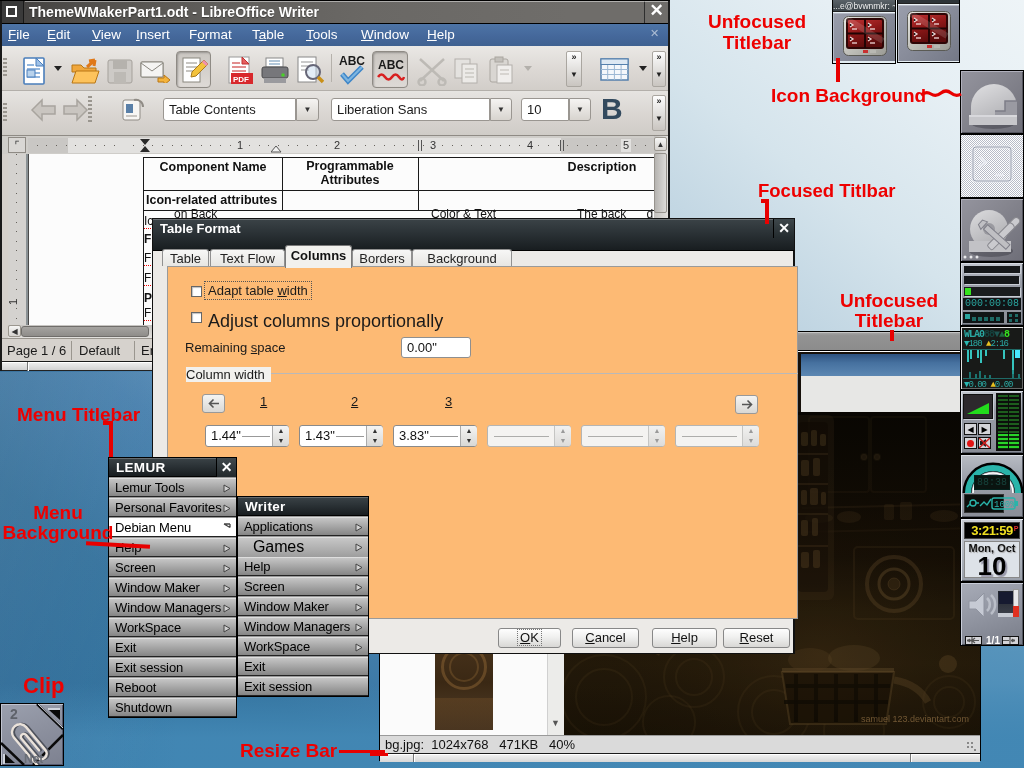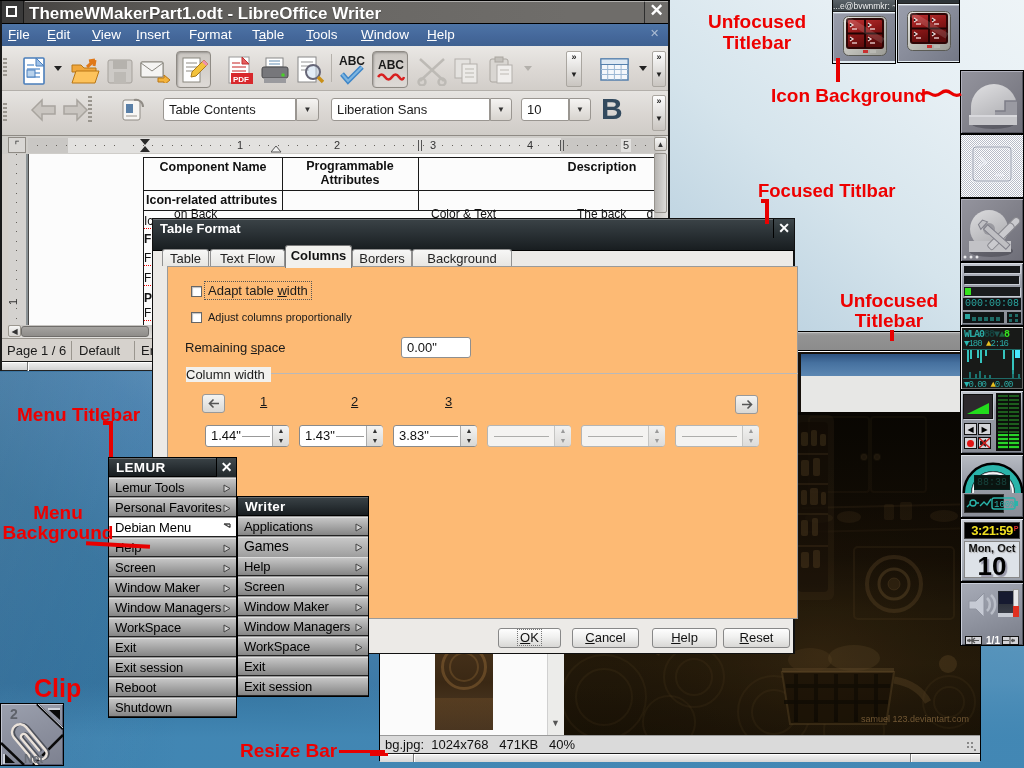--- a/index.html
+++ b/index.html
@@ -154,21 +154,21 @@
 </div>
 
 <div class="abs" style="left:0;top:0;width:670px;height:371px;z-index:10;border-right:2px solid #1a1a1a;background:#d5d1cc">
  <div class="abs" style="left:0;top:0;width:2px;height:371px;background:#1a1a1a;z-index:5"></div>
  <div class="abs" style="left:0;top:0;width:670px;height:1px;background:#000;z-index:5"></div>
 
  <div class="abs" style="left:0;top:0;width:668px;height:24px;background:linear-gradient(90deg,#403e3d 0%,#504e4b 12%,#605e5b 32%,#6a6865 55%,#6f6d6a 85%,#6f6d6a 100%);border-bottom:1px solid #000">
   <div class="abs" style="left:0;top:0;width:24px;height:23px;background:#3a3a3a;border-right:1px solid #191919">
     <div class="abs" style="left:6px;top:6px;width:11px;height:11px;border:2px solid #fff"></div>
   </div>
-  <div class="abs" style="left:29px;top:4px;font-size:17px;font-weight:bold;color:#fff;text-shadow:0 1px 1px rgba(0,0,0,.4)">ThemeWMakerPart1.odt - LibreOffice Writer</div>
+  <div class="abs" style="left:29px;top:4px;font-size:14px;font-weight:bold;color:#fff;text-shadow:0 1px 1px rgba(0,0,0,.4)">ThemeWMakerPart1.odt - LibreOffice Writer</div>
   <div class="abs" style="left:644px;top:0;width:1px;height:23px;background:#2e2e2e"></div>
   <div class="abs" style="left:645px;top:0;width:23px;height:23px;color:#fff;font-size:17px;font-weight:bold;text-align:center;line-height:22px">✕</div>
   <div class="abs" style="left:25px;top:1px;width:643px;height:1px;background:rgba(255,255,255,.45)"></div>
  </div>
 
  <div class="abs" style="left:0;top:24px;width:668px;height:22px;background:linear-gradient(180deg,#4d74a6 0%,#45689b 55%,#3f6190 100%);color:#fff;font-size:13.5px">
   <span class="abs" style="left:8px;top:3px"><u>F</u>ile</span>
   <span class="abs" style="left:47px;top:3px"><u>E</u>dit</span>
   <span class="abs" style="left:92px;top:3px"><u>V</u>iew</span>
   <span class="abs" style="left:136px;top:3px"><u>I</u>nsert</span>
@@ -482,21 +482,21 @@
  <div class="abs" style="left:132px;top:26px;width:67px;height:23px;background:#f2f1ee;border:1px solid #7a7a7a;border-bottom:none;border-radius:3px 3px 0 0;font-size:13px;font-weight:bold;color:#111;text-align:center;line-height:20px;z-index:3">Columns</div>
  <div class="abs" style="left:199px;top:30px;width:60px;height:17px;background:linear-gradient(180deg,#f7f7f6,#e7e6e3);border:1px solid #919191;border-bottom:none;border-radius:3px 3px 0 0;font-size:13px;color:#222;text-align:center;line-height:17px">Borders</div>
  <div class="abs" style="left:259px;top:30px;width:100px;height:17px;background:linear-gradient(180deg,#f7f7f6,#e7e6e3);border:1px solid #919191;border-bottom:none;border-radius:3px 3px 0 0;font-size:13px;color:#222;text-align:center;line-height:17px">Background</div>
 
  <div class="abs" style="left:14px;top:47px;width:631px;height:353px;background:#fdba74;border:1px solid #9a9a9a;z-index:2">
 
   <div class="abs" style="left:23px;top:19px;width:11px;height:11px;background:#fff;border:1px solid #666;box-shadow:inset 1px 1px 1px rgba(0,0,0,.25)"></div>
   <div class="abs" style="left:36px;top:14px;font-size:13px;color:#1a1a1a;border:1px dotted #555;padding:1px 3px">Adapt table <u>w</u>idth</div>
 
   <div class="abs" style="left:23px;top:45px;width:11px;height:11px;background:#fff;border:1px solid #666;box-shadow:inset 1px 1px 1px rgba(0,0,0,.25)"></div>
-  <div class="abs" style="left:40px;top:44px;font-size:11px;color:#1a1a1a">Ad<u>j</u>ust columns proportionally</div>
+  <div class="abs" style="left:40px;top:44px;font-size:18px;color:#1a1a1a">Ad<u>j</u>ust columns proportionally</div>
 
   <div class="abs" style="left:17px;top:73px;font-size:13px;color:#1a1a1a">Remaining <u>s</u>pace</div>
   <div class="abs" style="left:233px;top:70px;width:70px;height:21px;background:#fff;border:1px solid #8f8f8f;border-radius:3px;font-size:13px;color:#111;line-height:19px;padding-left:5px">0.00"</div>
 
   <div class="abs" style="left:18px;top:100px;font-size:13px;color:#1a1a1a;background:#f2f1ee;z-index:2;padding-right:6px">Column width</div>
   <div class="abs" style="left:100px;top:106px;width:530px;height:1px;background:#b9b9b9"></div>
 
   <div class="abs" style="left:34px;top:127px;width:23px;height:19px;background:linear-gradient(180deg,#f4f4f3,#d9d8d5);border:1px solid #999;border-radius:3px">
         <svg width="12" height="11" style="margin:3px 0 0 5px">
           <path d="M11 5.5 H2 M5.5 1.5 L1.5 5.5 L5.5 9.5" stroke="#555" stroke-width="1.6" fill="none"></path>
@@ -582,21 +582,21 @@
  <div class="abs" style="left:0;top:240px;width:127px;height:19px;background:linear-gradient(180deg,#c9c9c9 0%,#aeaeae 40%,#858585 100%);box-shadow:inset 0 1px 0 #dedede;border-bottom:1px solid #222;font-size:13px;color:#000;line-height:19px;padding-left:6px;letter-spacing:-0.1px;white-space:nowrap">Shutdown</div>
 </div>
 <div class="abs" style="left:237px;top:496px;width:132px;height:201px;z-index:30;border:1px solid #000;background:#999">
  <div class="abs tbdark" style="left:0;top:0;width:130px;height:19px;border-bottom:1px solid #000">
       <div class="abs" style="left:0;top:0;width:130px;height:1px;background:rgba(255,255,255,.22)"></div>
       <div class="abs" style="left:7px;top:2px;font-size:13.5px;font-weight:bold;color:#fff;letter-spacing:.3px">Writer</div>
     </div>
  <div class="abs" style="left:0;top:20px;width:130px;height:19px;background:linear-gradient(180deg,#c9c9c9 0%,#aeaeae 40%,#858585 100%);box-shadow:inset 0 1px 0 #dedede;border-bottom:1px solid #222;font-size:13px;color:#000;line-height:19px;padding-left:6px;letter-spacing:-0.1px;white-space:nowrap">Applications<svg width="8" height="9" style="position:absolute;right:5px;top:6px">
         <path d="M1 1 L7 4.5 L1 8 Z" fill="#d0d0d0" stroke="#444" stroke-width="1"></path>
       </svg></div>
- <div class="abs" style="left:0;top:40px;width:130px;height:32px;background:linear-gradient(180deg,#c9c9c9 0%,#aeaeae 40%,#858585 100%);box-shadow:inset 0 1px 0 #dedede;border-bottom:1px solid #222;font-size:14px;color:#000;line-height:19px;padding-left:6px;letter-spacing:-0.1px;white-space:nowrap">Games<svg width="8" height="9" style="position:absolute;right:5px;top:6px">
+ <div class="abs" style="left:0;top:40px;width:130px;height:32px;background:linear-gradient(180deg,#c9c9c9 0%,#aeaeae 40%,#858585 100%);box-shadow:inset 0 1px 0 #dedede;border-bottom:1px solid #222;font-size:16px;color:#000;line-height:19px;padding-left:15px;letter-spacing:-0.1px;white-space:nowrap">Games<svg width="8" height="9" style="position:absolute;right:5px;top:6px">
         <path d="M1 1 L7 4.5 L1 8 Z" fill="#d0d0d0" stroke="#444" stroke-width="1"></path>
       </svg></div>
  <div class="abs" style="left:0;top:60px;width:130px;height:19px;background:linear-gradient(180deg,#c9c9c9 0%,#aeaeae 40%,#858585 100%);box-shadow:inset 0 1px 0 #dedede;border-bottom:1px solid #222;font-size:13px;color:#000;line-height:19px;padding-left:6px;letter-spacing:-0.1px;white-space:nowrap">Help<svg width="8" height="9" style="position:absolute;right:5px;top:6px">
         <path d="M1 1 L7 4.5 L1 8 Z" fill="#d0d0d0" stroke="#444" stroke-width="1"></path>
       </svg></div>
  <div class="abs" style="left:0;top:80px;width:130px;height:19px;background:linear-gradient(180deg,#c9c9c9 0%,#aeaeae 40%,#858585 100%);box-shadow:inset 0 1px 0 #dedede;border-bottom:1px solid #222;font-size:13px;color:#000;line-height:19px;padding-left:6px;letter-spacing:-0.1px;white-space:nowrap">Screen<svg width="8" height="9" style="position:absolute;right:5px;top:6px">
         <path d="M1 1 L7 4.5 L1 8 Z" fill="#d0d0d0" stroke="#444" stroke-width="1"></path>
       </svg></div>
  <div class="abs" style="left:0;top:100px;width:130px;height:19px;background:linear-gradient(180deg,#c9c9c9 0%,#aeaeae 40%,#858585 100%);box-shadow:inset 0 1px 0 #dedede;border-bottom:1px solid #222;font-size:13px;color:#000;line-height:19px;padding-left:6px;letter-spacing:-0.1px;white-space:nowrap">Window Maker<svg width="8" height="9" style="position:absolute;right:5px;top:6px">
         <path d="M1 1 L7 4.5 L1 8 Z" fill="#d0d0d0" stroke="#444" stroke-width="1"></path>
@@ -900,16 +900,16 @@
 <div class="red" style="left:758px;top:181px;font-size:18.5px">Focused Titlbar</div>
 <div class="abs" style="left:761px;top:199px;width:8px;height:4px;background:#e80000;z-index:60"></div>
 <div class="abs" style="left:765px;top:201px;width:4px;height:23px;background:#e80000;z-index:60"></div>
 <div class="red" style="left:837px;top:291px;width:104px;font-size:19px;text-align:center;line-height:1.04">Unfocused Titlebar</div>
 <div class="abs" style="left:890px;top:330px;width:4px;height:11px;background:#e80000;z-index:60"></div>
 <div class="red" style="left:17px;top:405px;font-size:19px">Menu Titlebar</div>
 <div class="abs" style="left:103px;top:421px;width:10px;height:4px;background:#e80000;z-index:60"></div>
 <div class="abs" style="left:109px;top:423px;width:4px;height:34px;background:#e80000;z-index:60"></div>
 <div class="red" style="left:2px;top:503px;width:112px;font-size:19px;text-align:center">Menu Background</div>
 <div class="abs" style="left:86px;top:543px;width:64px;height:4px;background:#e80000;z-index:60;transform:rotate(3deg)"></div>
-<div class="red" style="left:34px;top:675px;font-size:25px">Clip</div>
+<div class="red" style="left:23px;top:675px;font-size:22px">Clip</div>
 <div class="red" style="left:240px;top:741px;font-size:19px">Resize Bar</div>
 <div class="abs" style="left:339px;top:750px;width:46px;height:3px;background:#e80000;z-index:60"></div>
 <div class="abs" style="left:370px;top:753px;width:18px;height:3px;background:#e80000;z-index:60"></div>
 
 </body></html>

